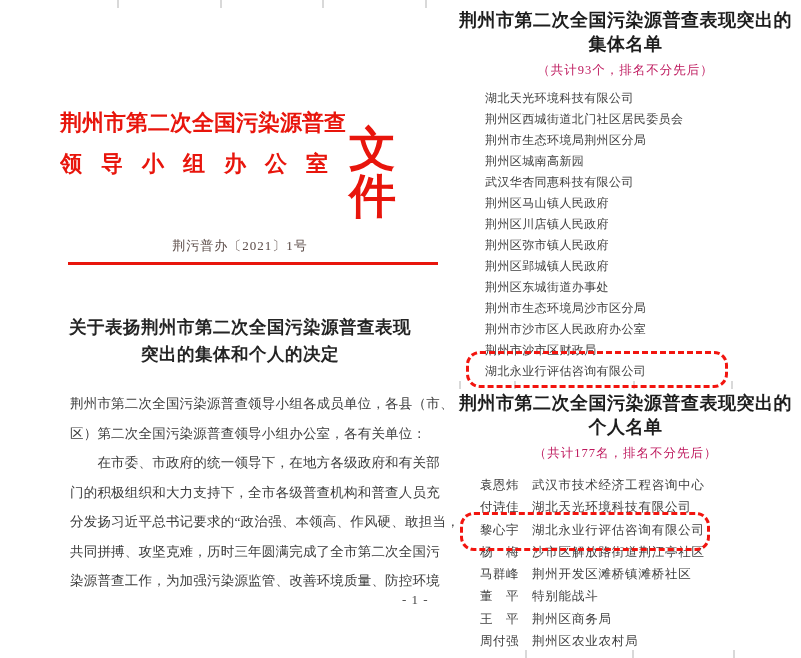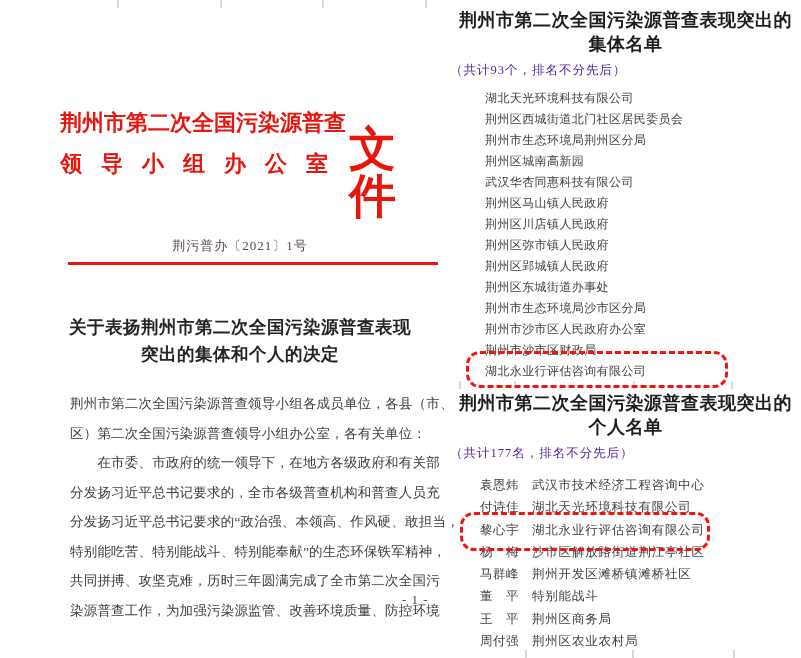--- a/index.html
+++ b/index.html
@@ -21,21 +21,21 @@
   .doc-title{position:absolute;left:0;top:314px;width:400px;text-align:center;font-weight:bold;color:#242424;font-size:17.5px;line-height:27px;letter-spacing:0.5px;}
   .body-block{position:absolute;left:30px;top:389px;width:368px;font-size:13.5px;color:#3c3c3c;}
   .body-line{white-space:nowrap;line-height:29.5px;letter-spacing:0.2px;}
   .page-number{position:absolute;left:362px;top:592px;font-size:13px;color:#4a4a4a;letter-spacing:1px;}
 
   
   .right-page{position:absolute;left:450px;top:0;width:351px;height:658px;}
   .rp-heading{position:absolute;left:0;width:351px;text-align:center;font-weight:bold;color:#1d1d1d;font-size:18px;line-height:24px;letter-spacing:0.5px;white-space:nowrap;}
   .rp-heading.h1{top:8px;}
   .rp-heading.h2{top:391px;}
-  .rp-subtitle{position:absolute;left:0;width:351px;text-align:left;font-size:12.5px;color:#4c1d95;letter-spacing:1px;}
+  .rp-subtitle{position:absolute;left:0;width:351px;text-align:center;font-size:12.5px;color:#be185d;letter-spacing:1px;}
   .rp-subtitle.s1{top:62px;}
   .rp-subtitle.s2{top:445px;}
   .rp-list{position:absolute;left:35px;top:88px;width:310px;}
   .rp-item{font-size:12px;line-height:21px;color:#3e3e3e;letter-spacing:0.4px;white-space:nowrap;}
   .ind-list{position:absolute;left:30px;top:474px;width:318px;}
   .ind-row{display:flex;font-size:12.5px;line-height:22.3px;color:#3e3e3e;white-space:nowrap;align-items:center;}
   .ind-name{flex:none;width:44px;letter-spacing:0.5px;}
   .ind-org{margin-left:8px;letter-spacing:0.8px;}
 
   
@@ -80,25 +80,24 @@
     </div>
 
     <div class="body-block">
 
         <div class="body-line">荆州市第二次全国污染源普查领导小组各成员单位，各县（市、</div>
 
         <div class="body-line">区）第二次全国污染源普查领导小组办公室，各有关单位：</div>
 
         <div class="body-line">　　在市委、市政府的统一领导下，在地方各级政府和有关部</div>
 
-        <div class="body-line">分发扬习近平总书记要求的，全市各级普查机构和普查人员充</div>
+        <div class="body-line">门的积极组织和大力支持下，全市各级普查机构和普查人员充</div>
 
         <div class="body-line">分发扬习近平总书记要求的“政治强、本领高、作风硬、敢担当，</div>
 
-        <div class="body-line">特别能吃苦、特别能战斗、特别能奉献”的生态环保铁军精神，</div>
 
         <div class="body-line">共同拼搏、攻坚克难，历时三年圆满完成了全市第二次全国污</div>
 
         <div class="body-line">染源普查工作，为加强污染源监管、改善环境质量、防控环境</div>
       </div>
 
     <div class="page-number">- 1 -</div>
   </div>
 
   <div class="right-page">

